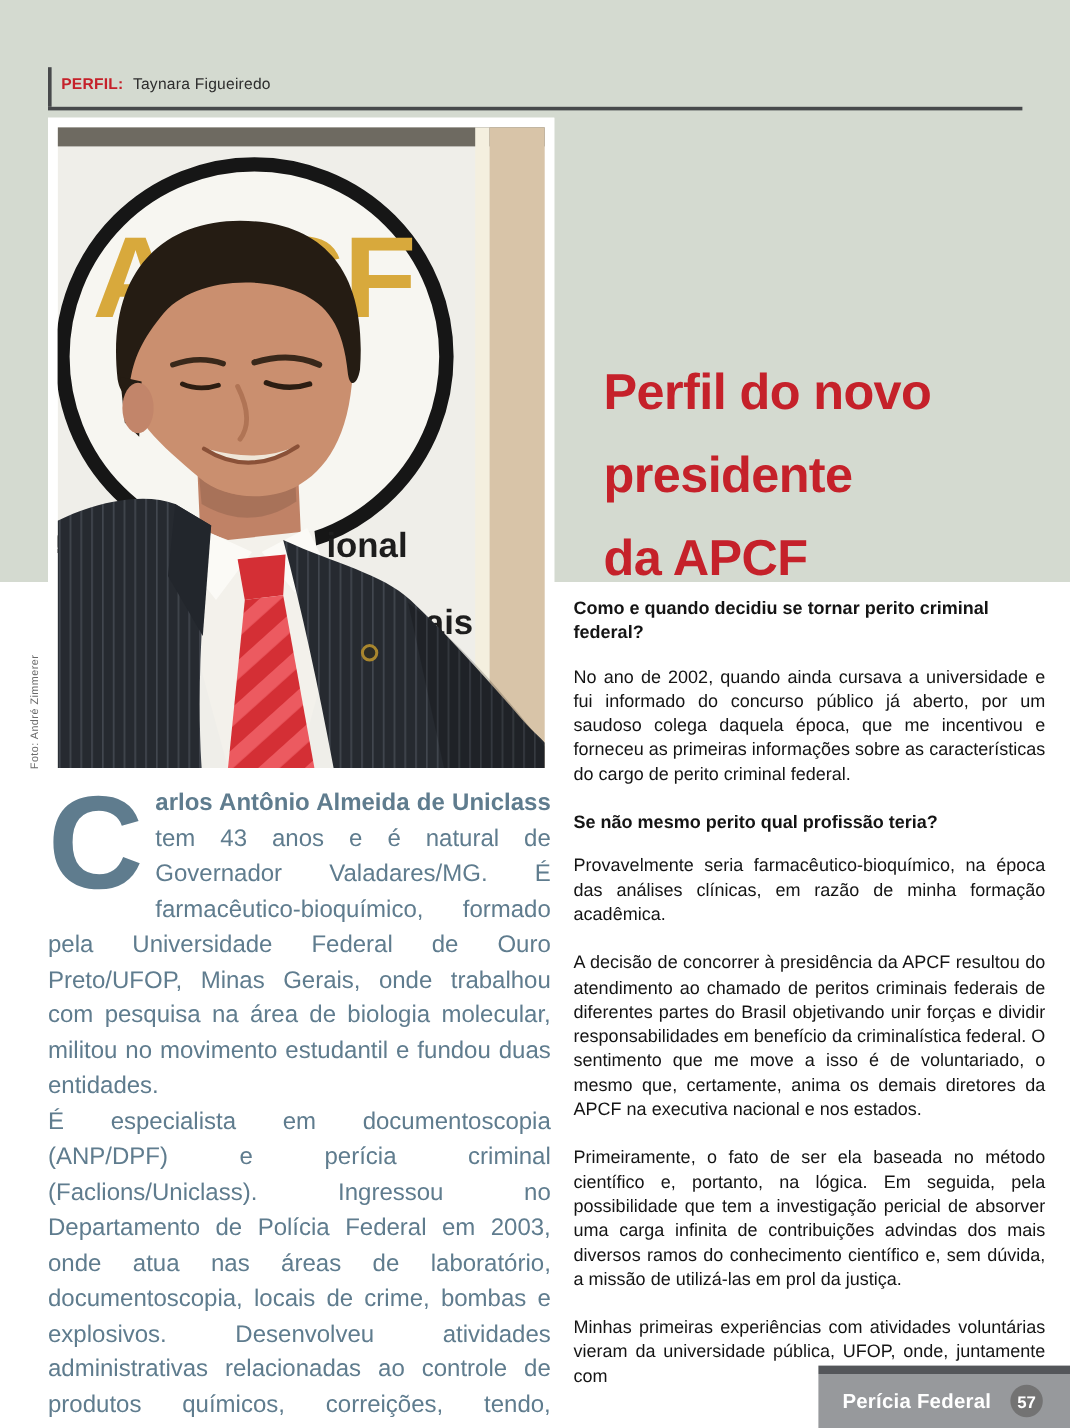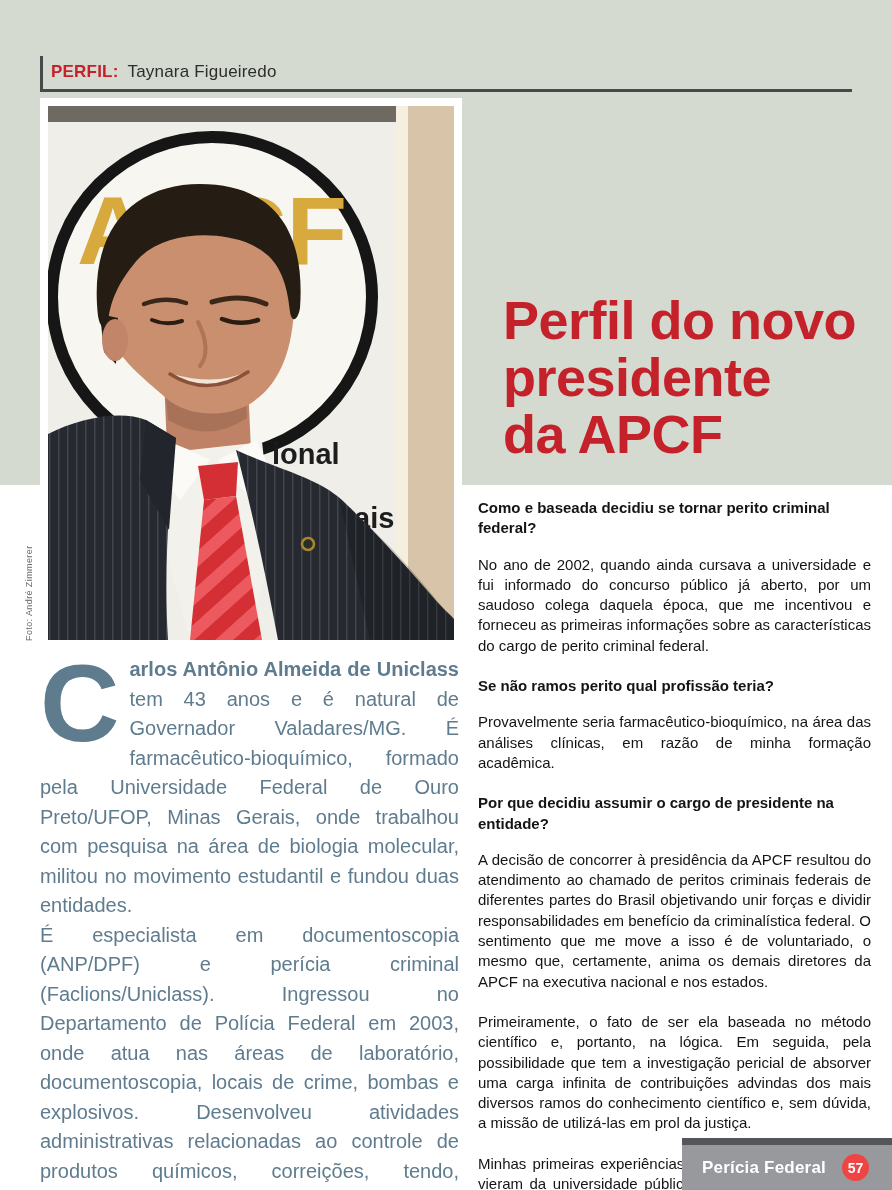--- a/index.html
+++ b/index.html
@@ -7,38 +7,38 @@
   .page{
     position:relative;width:892px;height:1190px;background:#ffffff;
     font-family:"Liberation Sans",sans-serif;overflow:hidden;
   }
   
   .band{position:absolute;left:0;top:0;width:892px;height:485px;background:#d4dad0;}
 
   
   .hdr{position:absolute;left:40px;top:54px;width:812px;height:40px;}
   .hdr .tick{position:absolute;left:0;top:2px;width:3px;height:33px;background:#47494b;}
-  .hdr .txt{position:absolute;left:11px;top:8px;font-size:17px;letter-spacing:.2px;}
+  .hdr .txt{position:absolute;left:11px;top:8px;font-size:13px;letter-spacing:.2px;}
   .hdr .lbl{color:#c5212a;font-weight:bold;}
   .hdr .aut{color:#2d2d2d;margin-left:4px;}
   .hdr .rule{position:absolute;left:0;top:35px;width:812px;height:3px;background:#47494b;}
 
   
   .photo{position:absolute;left:40px;top:98px;width:422px;height:550px;background:#ffffff;}
   .photo svg{display:block;}
 
   .credit{
     position:absolute;left:24px;top:641px;transform:rotate(-90deg);transform-origin:0 0;
     font-size:9px;color:#6a6a6a;letter-spacing:.4px;white-space:nowrap;
   }
 
   
   .headline{
     position:absolute;left:503px;top:292px;width:380px;margin:0;
-    font-size:54px;line-height:57px;font-weight:bold;color:#c5212a;
+    font-size:42px;line-height:69px;font-weight:bold;color:#c5212a;
     letter-spacing:-.5px;white-space:pre-line;
   }
 
   
   .bio{
     position:absolute;left:40px;top:655px;width:419px;
     color:#5f7c8e;font-size:20px;line-height:29.5px;text-align:justify;
   }
   .bio p{margin:0;}
   .dropcap{
@@ -56,21 +56,21 @@
   .qa .a{margin:16px 0 20px 0;text-align:justify;}
 
   
   .f-dark{position:absolute;left:682px;top:1138px;width:210px;height:7px;background:#54565a;}
   .f-bar{
     position:absolute;left:682px;top:1145px;width:250px;height:45px;background:#97999c;
     display:flex;align-items:center;
   }
   .f-title{color:#ffffff;font-weight:bold;font-size:17px;margin-left:20px;letter-spacing:.2px;}
   .f-badge{
-    margin-left:16px;width:27px;height:27px;border-radius:50%;background:#ef4444;
+    margin-left:16px;width:27px;height:27px;border-radius:50%;background:#737373;
     color:#ffffff;font-weight:bold;font-size:14px;
     display:flex;align-items:center;justify-content:center;
   }
 </style>
 </head>
 <body>
 
 <div class="page">
 
   <div class="band"></div>
@@ -166,29 +166,28 @@
 presidente
 da APCF</h1>
 
   <section class="bio">
     <p><span class="dropcap">C</span><b>arlos Antônio Almeida de Uniclass</b><span> tem 43 anos e é natural de Governador Valadares/MG. É farmacêutico-bioquímico, formado pela Universidade Federal de Ouro Preto/UFOP, Minas Gerais, onde trabalhou com pesquisa na área de biologia molecular, militou no movimento estudantil e fundou duas entidades.</span></p>
     <p>É especialista em documentoscopia (ANP/DPF) e perícia criminal (Faclions/Uniclass). Ingressou no Departamento de Polícia Federal em 2003, onde atua nas áreas de laboratório, documentoscopia, locais de crime, bombas e explosivos. Desenvolveu atividades administrativas relacionadas ao controle de produtos químicos, correições, tendo, inclusive, exercido a chefia do Setor Técnico Científico (SETEC) em caráter de substituição, no estado de Tocantins, onde representou o DPF por cinco anos, na qualidade de membro do Conselho Estadual de Políticas sobre Drogas daquele estado.</p>
   </section>
 
   <section class="qa">
     <div class="qa-block">
-      <p class="q">Como e baseada decidiu se tornar perito criminal federal?</p>
+      <p class="q">Como e quando decidiu se tornar perito criminal federal?</p>
       <p class="a">No ano de 2002, quando ainda cursava a universidade e fui informado do concurso público já aberto, por um saudoso colega daquela época, que me incentivou e forneceu as primeiras informações sobre as características do cargo de perito criminal federal.</p>
     </div>
     <div class="qa-block">
-      <p class="q">Se não ramos perito qual profissão teria?</p>
-      <p class="a">Provavelmente seria farmacêutico-bioquímico, na área das análises clínicas, em razão de minha formação acadêmica.</p>
-    </div>
-    <div class="qa-block">
-      <p class="q">Por que decidiu assumir o cargo de presidente na entidade?</p>
+      <p class="q">Se não mesmo perito qual profissão teria?</p>
+      <p class="a">Provavelmente seria farmacêutico-bioquímico, na época das análises clínicas, em razão de minha formação acadêmica.</p>
+    </div>
+    <div class="qa-block">
       <p class="a">A decisão de concorrer à presidência da APCF resultou do atendimento ao chamado de peritos criminais federais de diferentes partes do Brasil objetivando unir forças e dividir responsabilidades em benefício da criminalística federal. O sentimento que me move a isso é de voluntariado, o mesmo que, certamente, anima os demais diretores da APCF na executiva nacional e nos estados.</p>
     </div>
     <div class="qa-block">
       <p class="a">Primeiramente, o fato de ser ela baseada no método científico e, portanto, na lógica. Em seguida, pela possibilidade que tem a investigação pericial de absorver uma carga infinita de contribuições advindas dos mais diversos ramos do conhecimento científico e, sem dúvida, a missão de utilizá-las em prol da justiça.</p>
     </div>
     <div class="qa-block">
       <p class="a">Minhas primeiras experiências com atividades voluntárias vieram da universidade pública, UFOP, onde, juntamente com</p>
     </div>
   </section>
 

